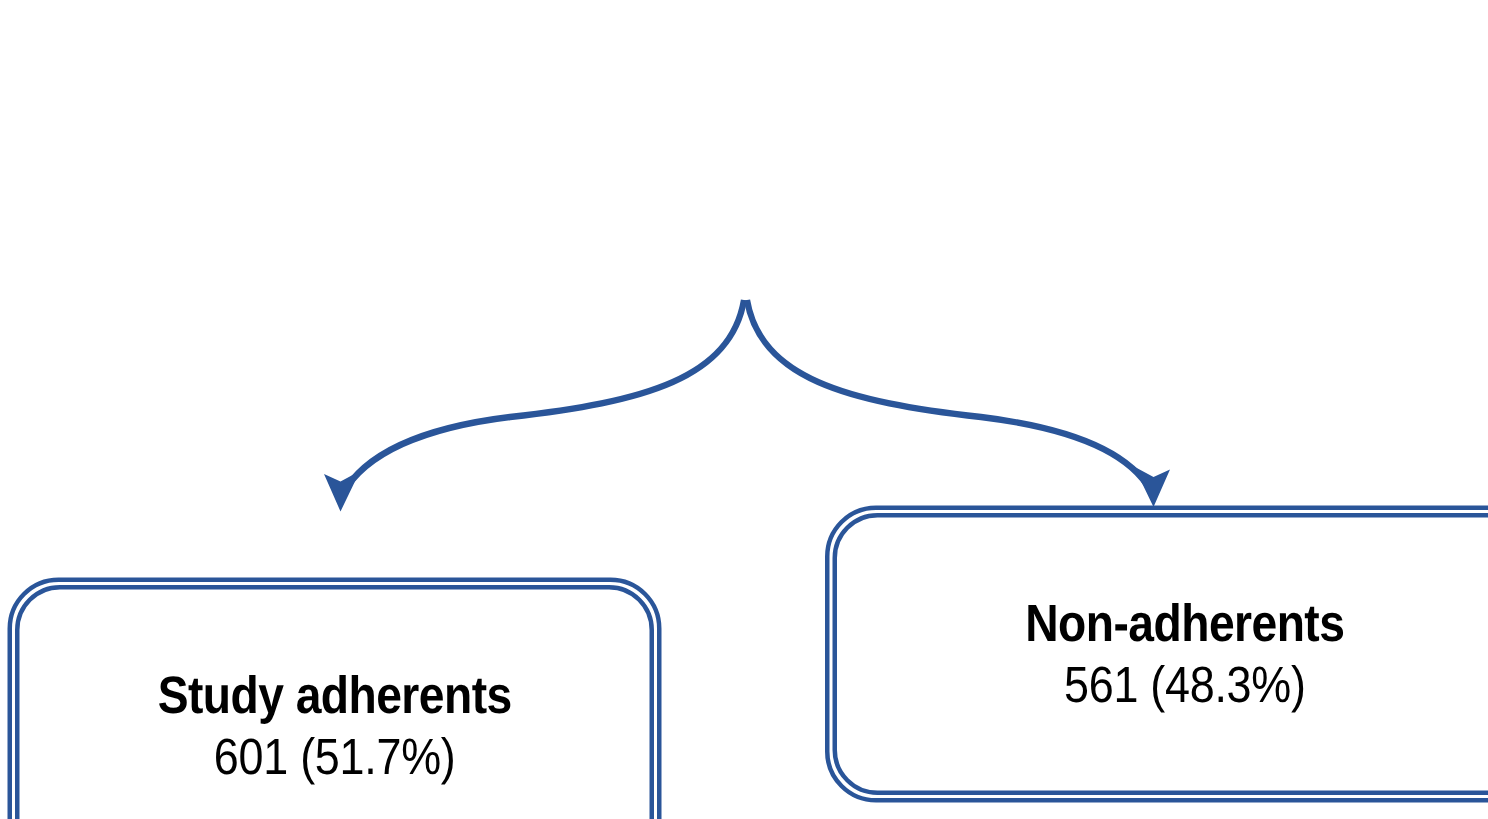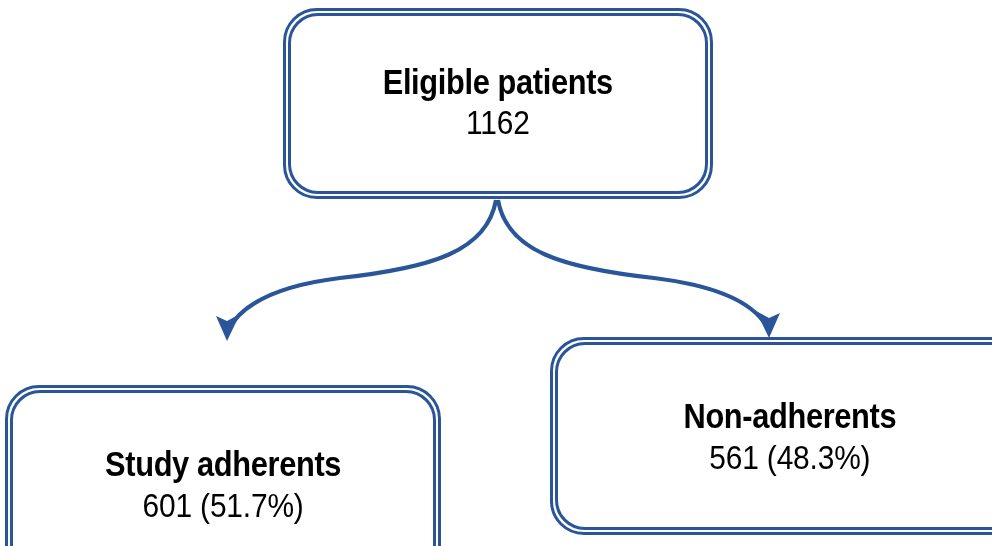--- a/index.html
+++ b/index.html
@@ -115,27 +115,20 @@
 
     <path d="M 496 200 C 487 252, 430 268, 340 278 C 283 285, 243 302, 228 330" fill="none" stroke="#2a5599" stroke-width="4.2" stroke-linecap="butt"></path>
 
     <polygon points="227,341 216,316 227,321 240,314" fill="#2a5599"></polygon>
 
     <path d="M 498 200 C 507 252, 564 268, 654 278 C 711 285, 752 300, 767 327" fill="none" stroke="#2a5599" stroke-width="4.2" stroke-linecap="butt"></path>
 
     <polygon points="769,338 756,311, 769,318, 780,313" fill="#2a5599"></polygon>
   </svg>
 
-  <div class="node" id="node-root">
-    <span class="inner-frame"></span>
-    <div class="labels">
-      <span class="node-title">Eligible patients</span>
-      <span class="node-value">1162</span>
-    </div>
-  </div>
 
   <div class="node" id="node-left">
     <span class="inner-frame"></span>
     <div class="labels">
       <span class="node-title">Study adherents</span>
       <span class="node-value">601 (51.7%)</span>
     </div>
   </div>
 
   <div class="node" id="node-right">

